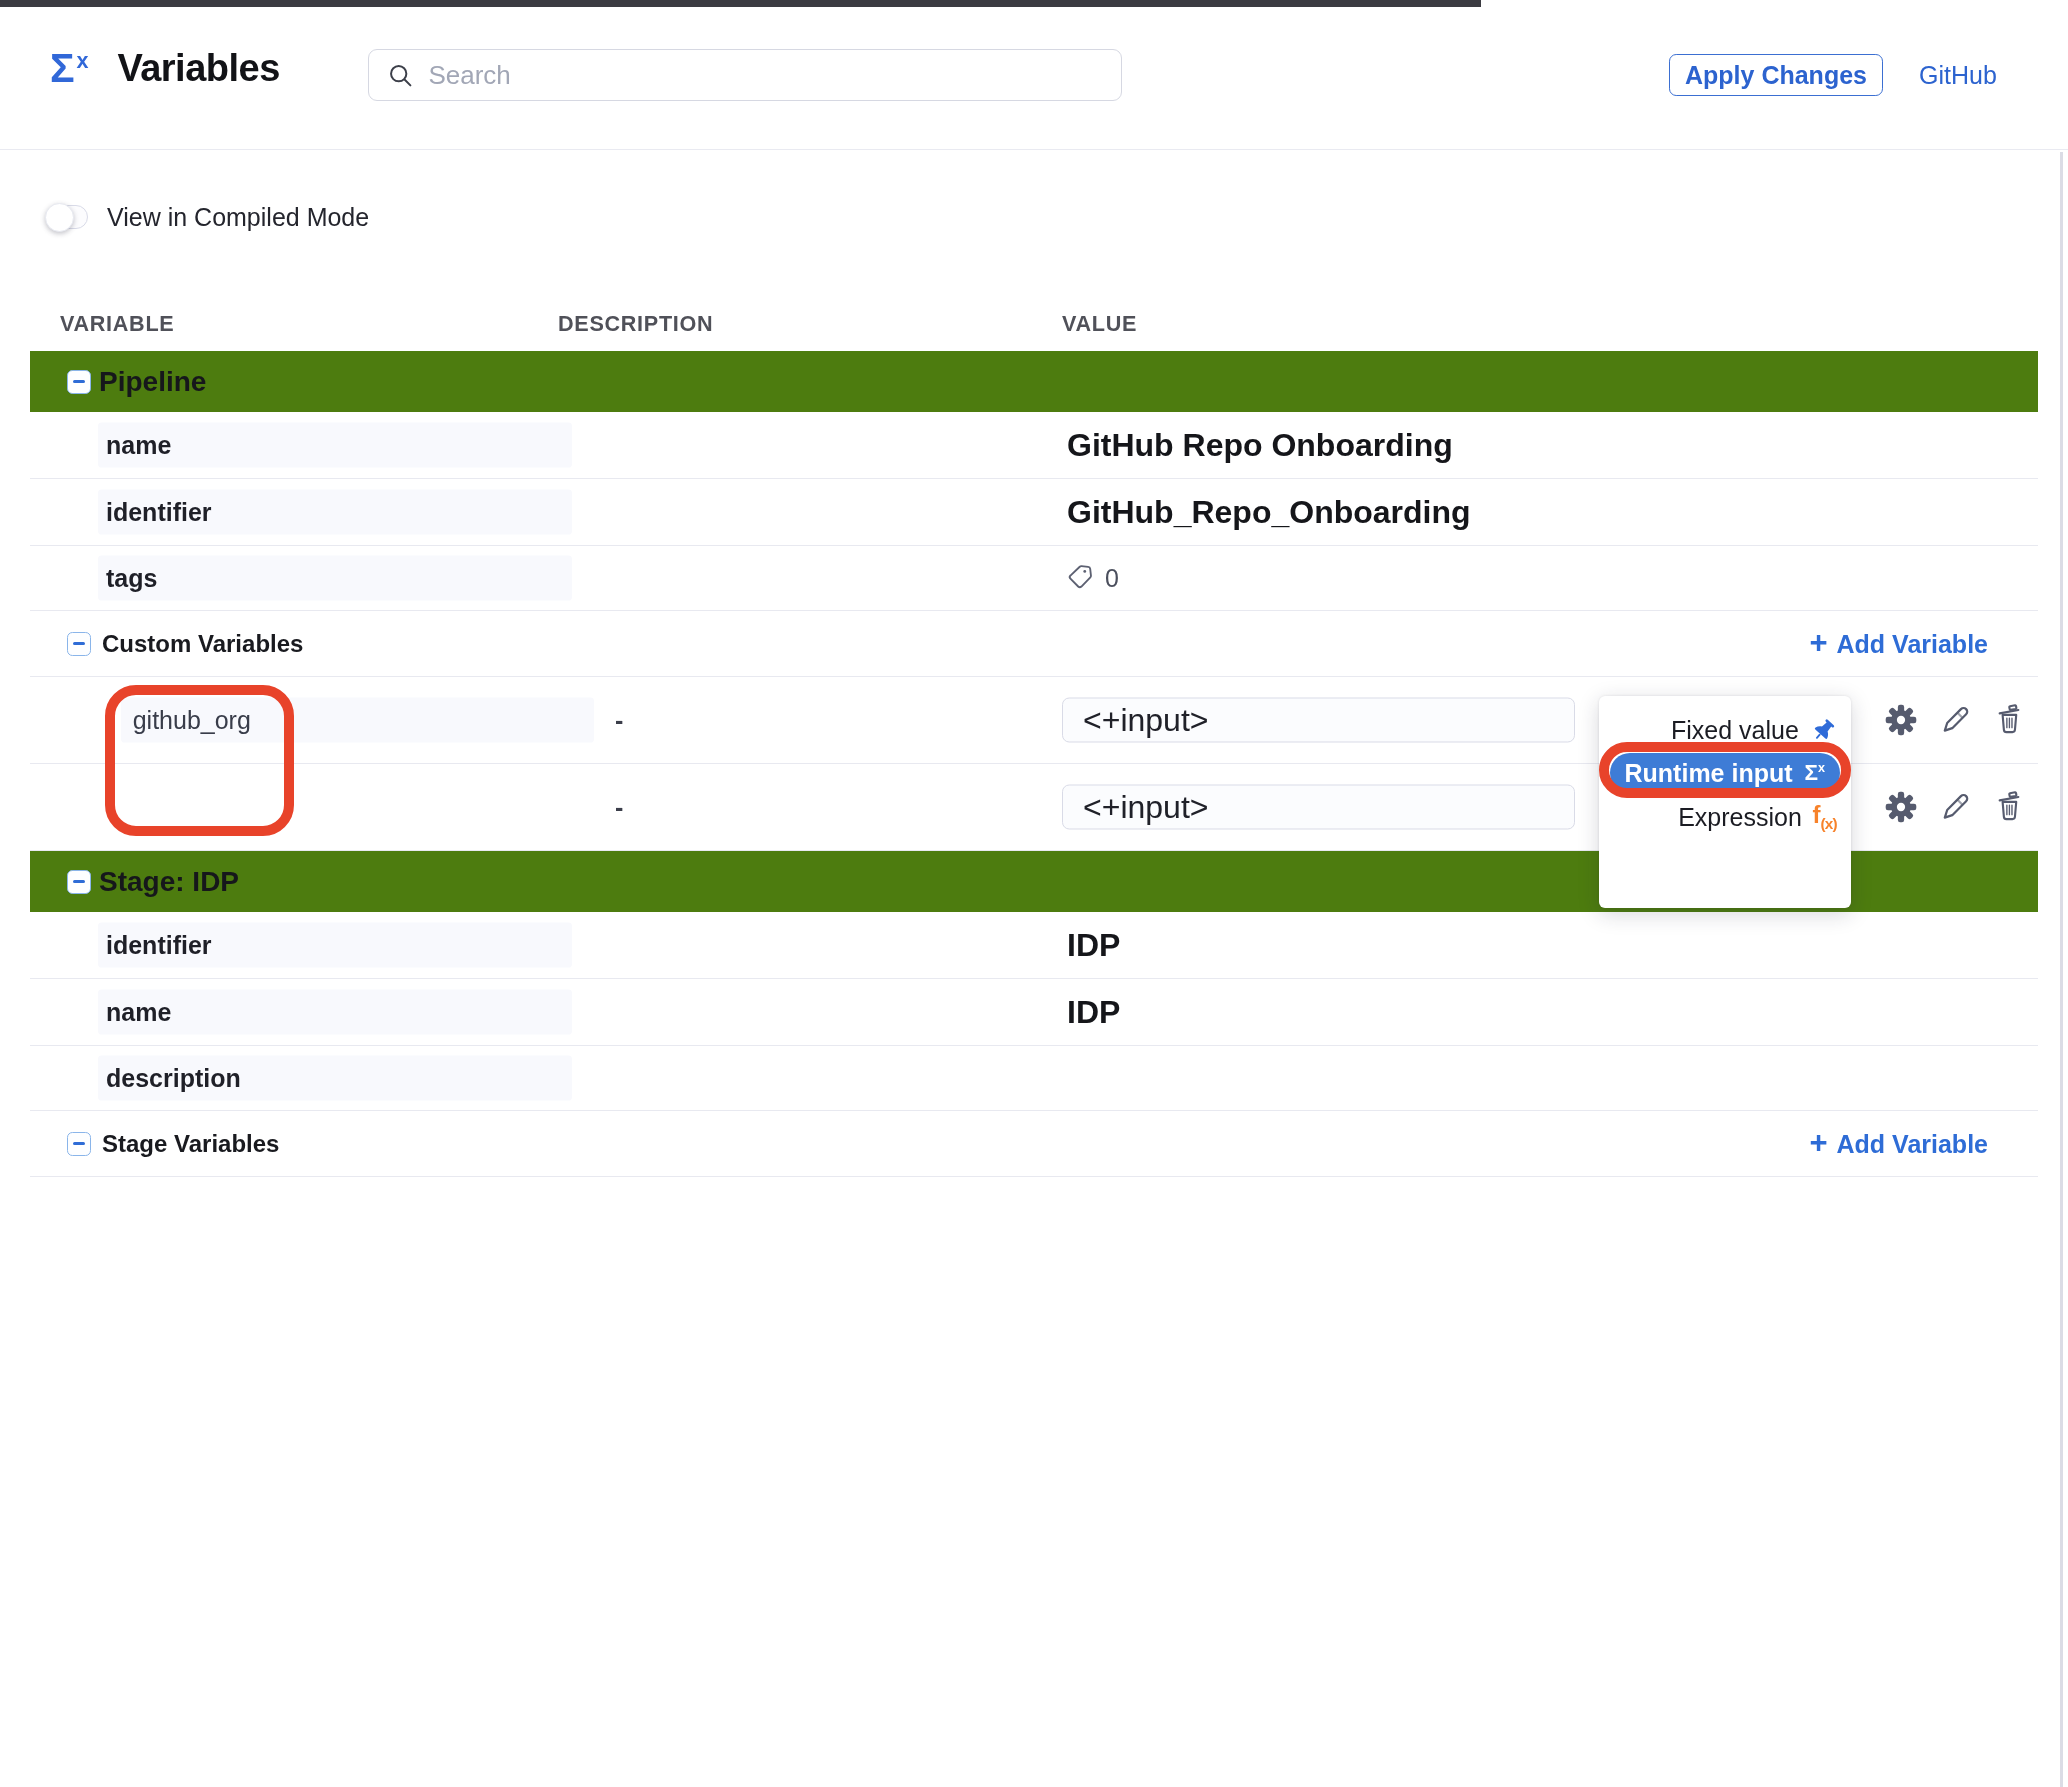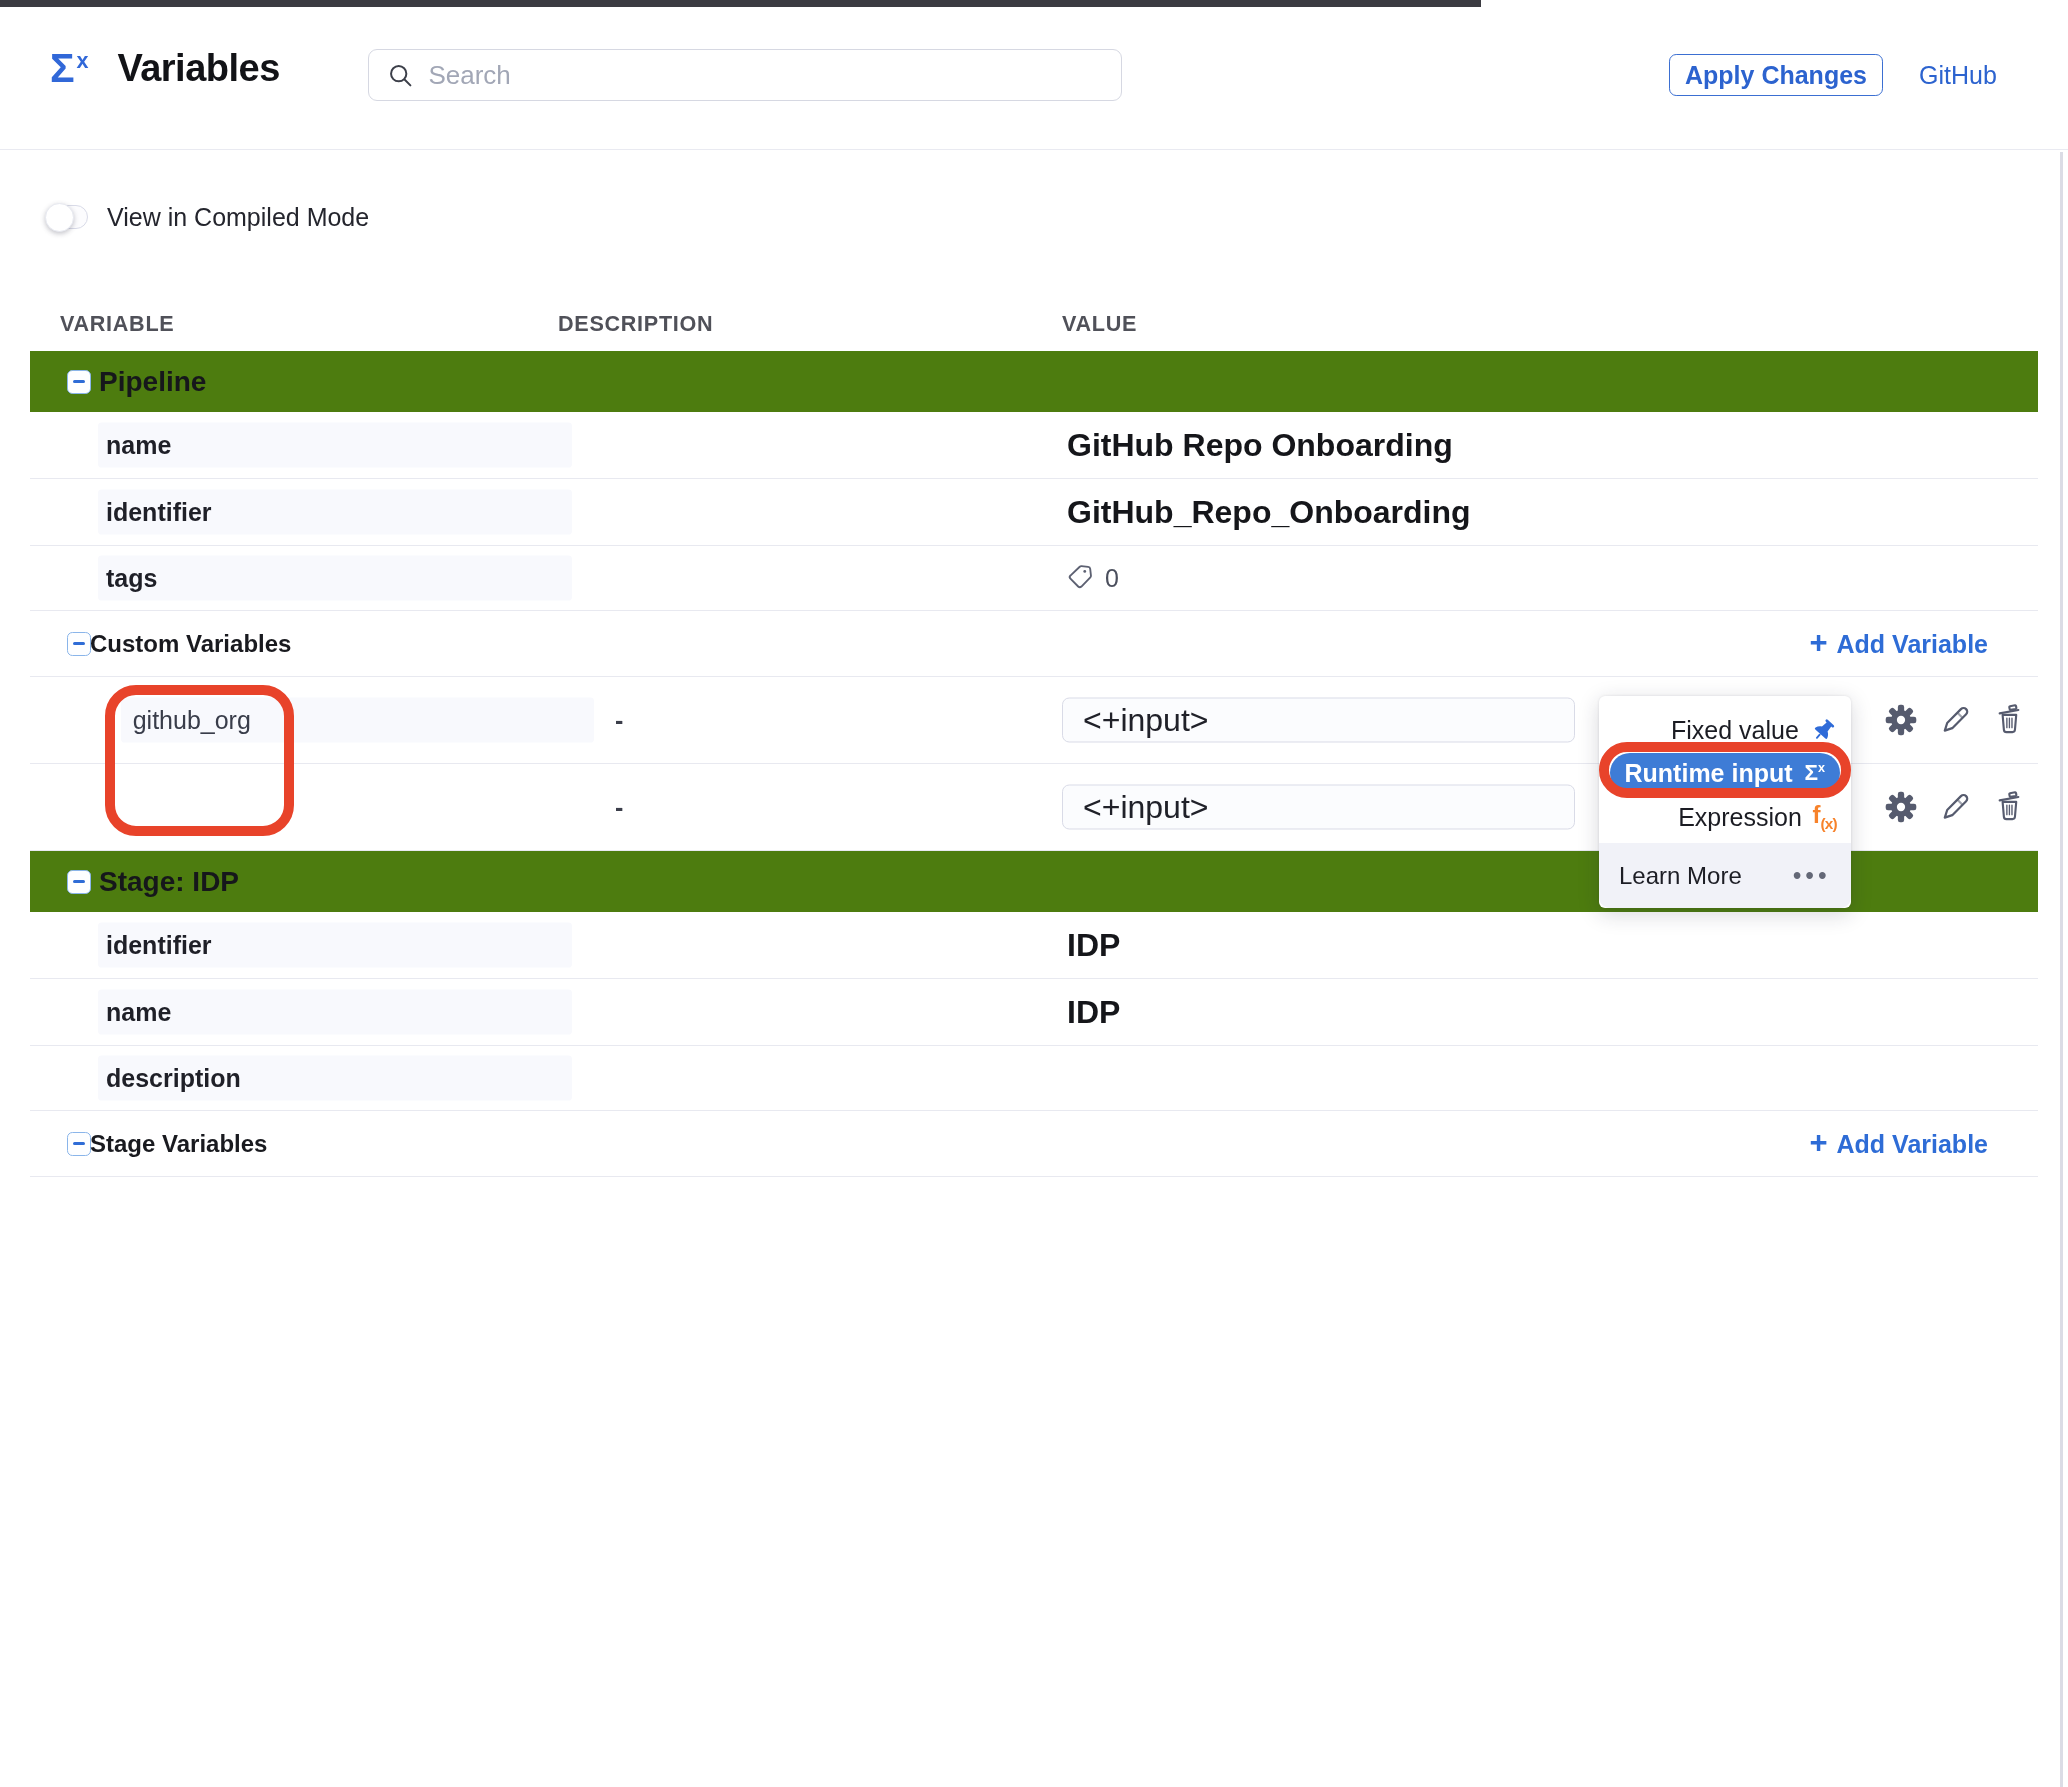--- a/index.html
+++ b/index.html
@@ -39,21 +39,21 @@
   .row.section { height:61px; background:#4d7c0f; border-bottom:none; }
   .row.field { height:67px; }
   .row.shorter { height:65px; }
   .row.subsection { height:66px; }
   .row.custom { height:87px; }
 
   .collapse { position:absolute; left:37px; top:50%; transform:translateY(-50%); width:24px; height:24px; border:1.8px solid #8ab5ea; border-radius:5.4px; background:#fdfeff; display:flex; align-items:center; justify-content:center; }
   .collapse .minus { width:11.7px; height:2.7px; background:#2e6cd6; border-radius:1.8px; }
 
   .section-label { position:absolute; left:69px; top:50%; transform:translateY(-50%); font-size:28px; font-weight:700; color:#16171b; }
-  .subsection-label { position:absolute; left:60px; top:50%; transform:translateY(-50%); font-size:24px; font-weight:700; color:#191a1f; }
+  .subsection-label { position:absolute; left:72px; top:50%; transform:translateY(-50%); font-size:24px; font-weight:700; color:#191a1f; }
 
   .label-chip { position:absolute; left:68px; top:50%; transform:translateY(-50%); width:474px; height:45px; background:#f8f9fd; border-radius:3.6px; display:flex; align-items:center; padding-left:8px; font-size:25px; font-weight:600; color:#1f2028; }
   .row.custom .label-chip { left:91px; width:473px; padding-left:11.7px; font-weight:400; color:#393d4a; }
 
   .cell-value { position:absolute; left:1037px; top:50%; transform:translateY(-50%); font-size:32px; font-weight:700; color:#15161a; }
   .tag-wrap { position:absolute; left:1035px; top:50%; transform:translateY(-50%); display:flex; align-items:center; gap:9px; }
   .tag-count { font-size:25px; color:#4b4f5d; }
   .cell-desc { position:absolute; left:585px; top:50%; transform:translateY(-50%); font-size:25px; font-weight:600; color:#3b3e4a; }
 
   .input-chip { position:absolute; left:1032px; top:50%; transform:translateY(-50%); width:513px; height:45px; border:1.8px solid #d9dbe7; border-radius:7.2px; background:#fbfcfe; display:flex; align-items:center; padding-left:20px; font-size:32px; font-weight:500; color:#202129; }
@@ -267,22 +267,18 @@
       </svg>
     </div>
     <div class="vt-pill">
       <span>Runtime input</span>
       <span class="pill-sigma"><span>Σ</span><span class="sup">x</span></span>
     </div>
     <div class="vt-item third">
       <span>Expression</span>
       <span class="fx-glyph"><span>f</span><span class="sub">(x)</span></span>
     </div>
-    <div class="vt-footer">
-      <span>Learn More</span>
-      <span class="dots">•••</span>
-    </div>
   </div>
 
   <div class="ann-rect"></div>
   <div class="ann-ring"></div>
 </div>
 
 
 </body></html>

